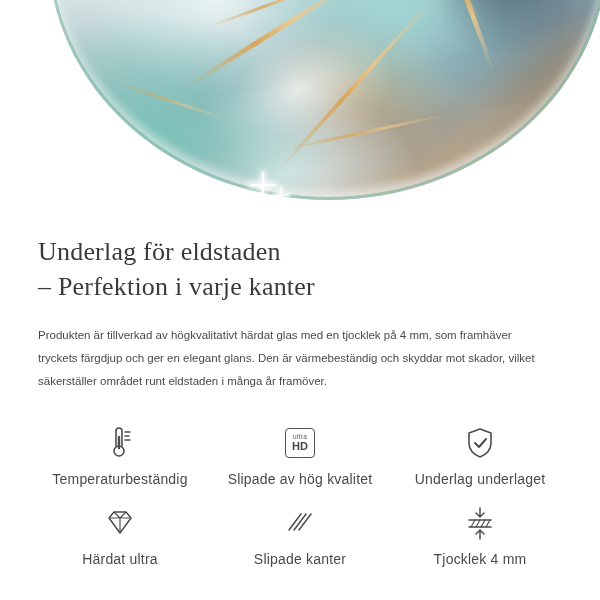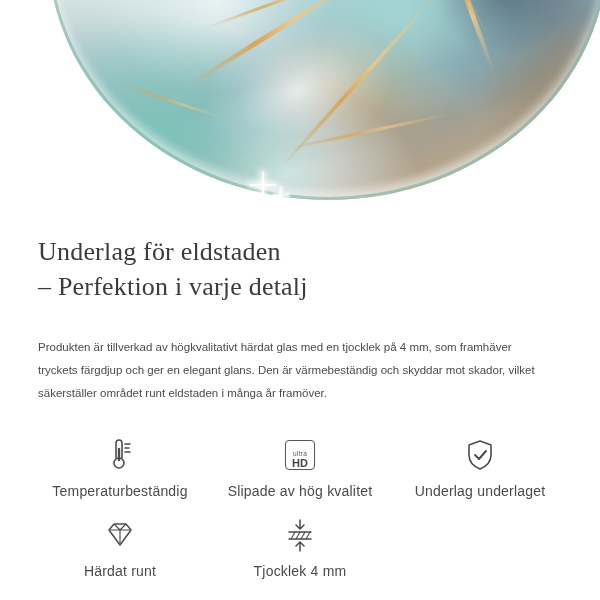--- a/index.html
+++ b/index.html
@@ -109,21 +109,21 @@
     margin: 30px 38px 0 38px;
     font-family: "Liberation Serif", serif;
     font-size: 26px;
     line-height: 1.33;
     color: #3b3b3b;
     font-weight: 400;
     letter-spacing: 0.2px;
   }
   .headline .l2 { display: block; }
   .body-copy {
-    margin: 32px 38px 0 38px;
+    margin: 20px 38px 0 38px;
     width: 516px;
     font-size: 11.5px;
     line-height: 2.0;
     color: #4a4a4a;
   }
 
   
   .features {
     margin: 20px 30px 0 30px;
     display: grid;
@@ -148,21 +148,21 @@
     font-size: 14px;
     color: #4a4a4a;
     text-align: center;
     letter-spacing: .2px;
   }
   .ultrahd {
     width: 30px; height: 30px;
     border: 1.6px solid #555;
     border-radius: 4px;
     display: flex; flex-direction: column;
-    align-items: center; justify-content: flex-end;
+    align-items: center; justify-content: center;
     line-height: 1;
   }
   .ultrahd .u1 { font-size: 6.5px; letter-spacing: .3px; color:#555; }
   .ultrahd .u2 { font-size: 11px; font-weight: bold; color:#444; margin-top: 1px; }
 </style>
 </head>
 <body>
 
 <div class="page">
 
@@ -181,21 +181,21 @@
       <div class="glass-edge"></div>
     </div>
     <div class="sparkle sp1"></div>
     <div class="sparkle sp2"></div>
   </div>
 
   <div class="content">
 
     <h1 class="headline">
       <span>Underlag för eldstaden</span>
-      <span class="l2">– Perfektion i varje detalj</span>
+      <span class="l2">– Perfektion i varje kanter</span>
     </h1>
 
     <p class="body-copy">Produkten är tillverkad av högkvalitativt härdat glas med en tjocklek på 4 mm, som framhäver tryckets färgdjup och ger en elegant glans. Den är värmebeständig och skyddar mot skador, vilket säkerställer området runt eldstaden i många år framöver.</p>
 
     <div class="features">
 
       <div class="feature">
         <div class="glyph">
           <svg width="34" height="38" viewBox="0 0 34 38" fill="none" stroke="#4c4c4c" stroke-width="1.6" stroke-linecap="round">
             <path d="M13 22V7a3 3 0 0 1 6 0v15"></path>
@@ -227,23 +227,33 @@
         <div class="caption">Underlag underlaget</div>
       </div>
 
       <div class="feature">
         <div class="glyph">
           <svg width="36" height="34" viewBox="0 0 36 34" fill="none" stroke="#4c4c4c" stroke-width="1.5" stroke-linejoin="round">
             <path d="M7 12l5-6h12l5 6-11 15L7 12z"></path>
             <path d="M7 12h22M12 6l6 6 6-6M18 12v15" stroke-width="1.2"></path>
           </svg>
         </div>
-        <div class="caption">Härdat runt</div>
-      </div>
-
+        <div class="caption">Härdat ultra</div>
+      </div>
+
+      <div class="feature">
+        <div class="glyph">
+          <svg width="34" height="34" viewBox="0 0 34 34" fill="none" stroke="#4c4c4c" stroke-width="1.5" stroke-linecap="round">
+            <path d="M6 24L18 8"></path>
+            <path d="M11 24L23 8"></path>
+            <path d="M16 24L28 8"></path>
+          </svg>
+        </div>
+        <div class="caption">Slipade kanter</div>
+      </div>
 
       <div class="feature">
         <div class="glyph">
           <svg width="34" height="36" viewBox="0 0 34 36" fill="none" stroke="#4c4c4c" stroke-width="1.5" stroke-linecap="round">
             <path d="M17 3v8M13 8l4 4 4-4"></path>
             <path d="M6 15h22M6 22h22"></path>
             <path d="M8 22l4-7M13 22l4-7M18 22l4-7M23 22l4-7" stroke-width="1.1"></path>
             <path d="M17 34v-8M13 29l4-4 4 4"></path>
           </svg>
         </div>

